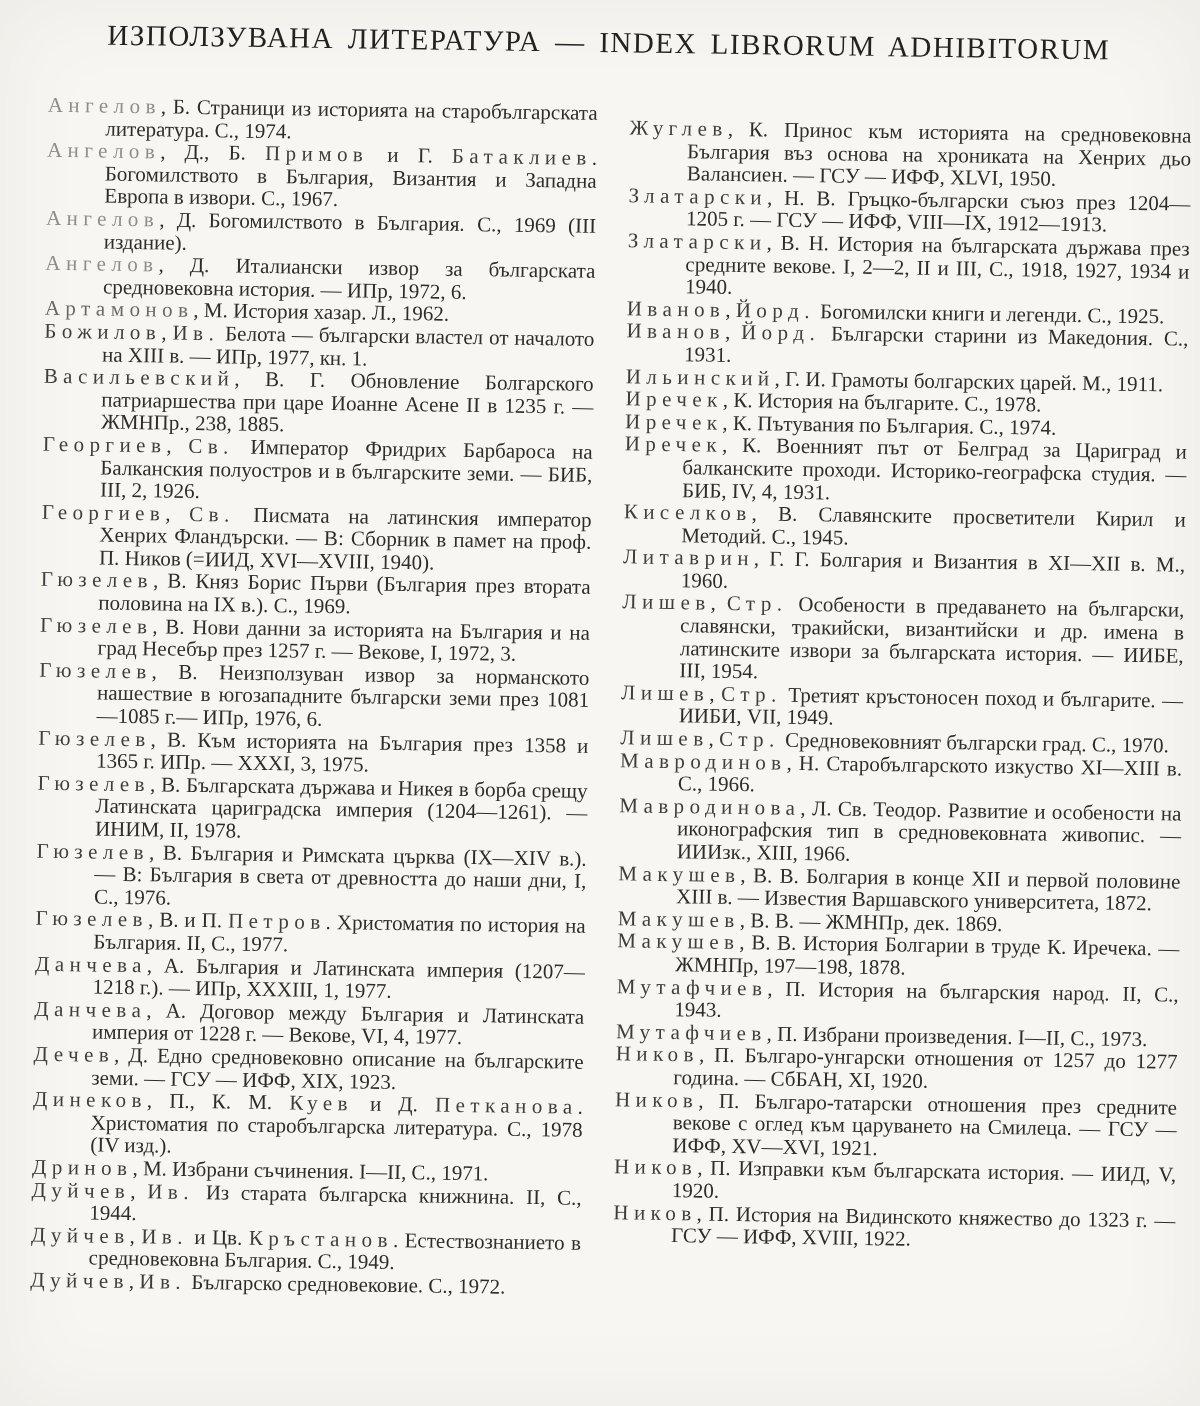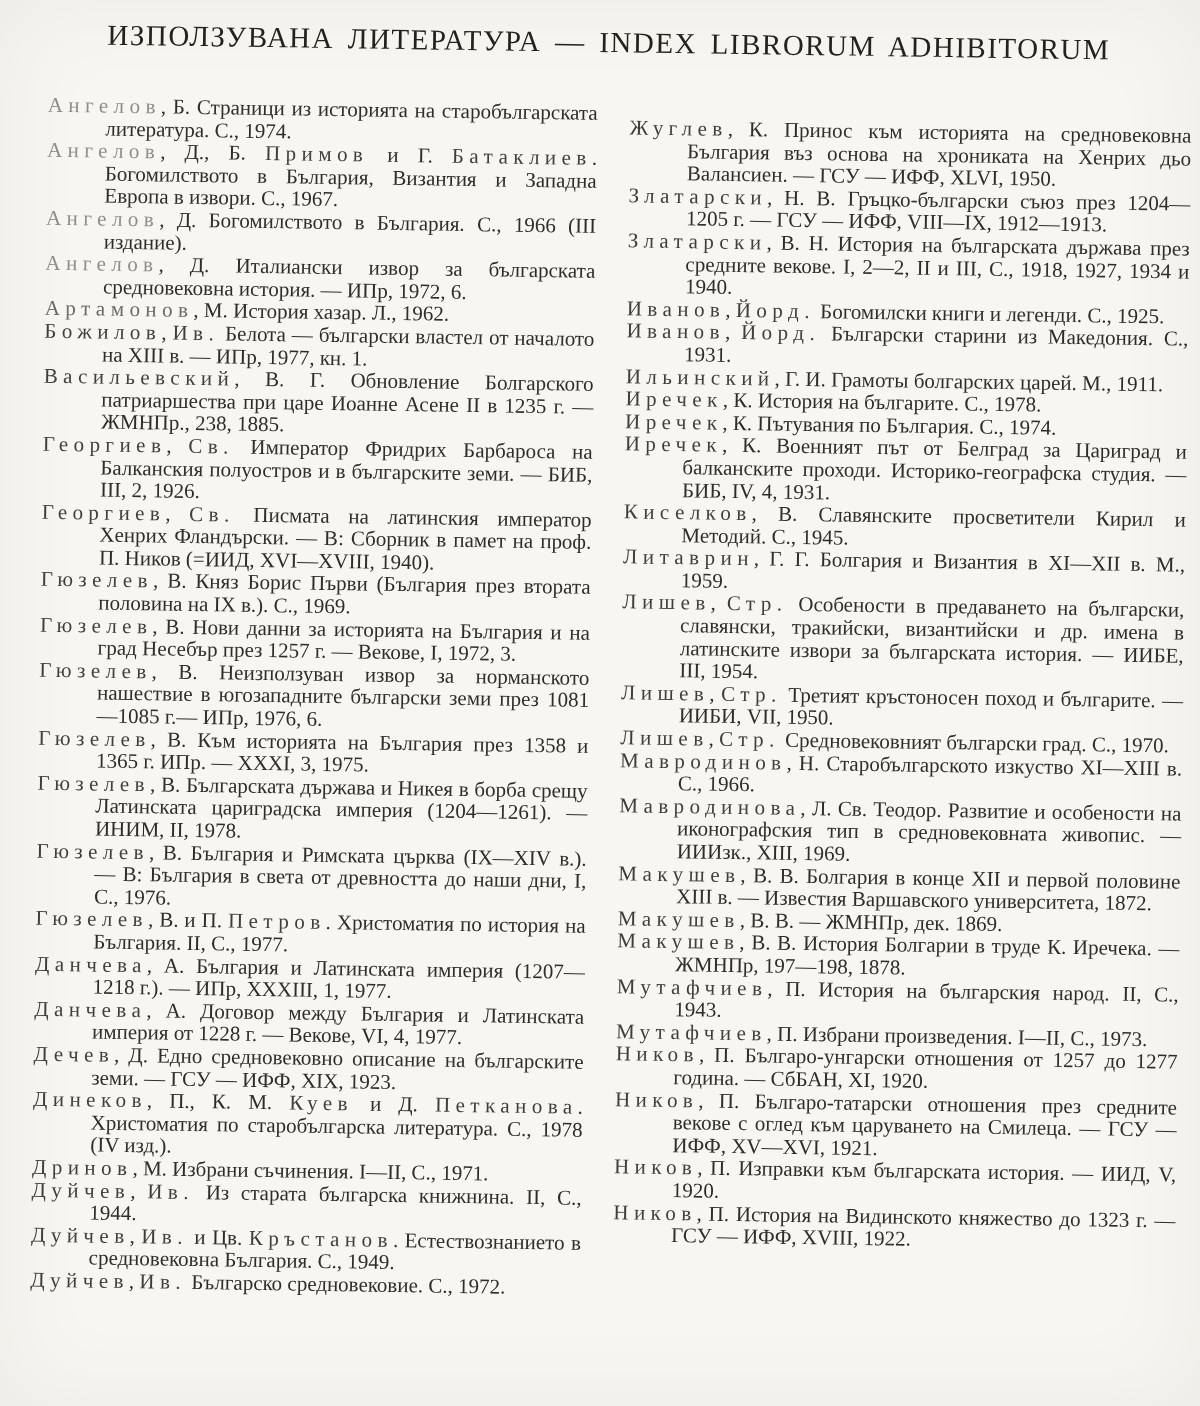--- a/index.html
+++ b/index.html
@@ -72,21 +72,21 @@
 </head>
 <body>
 
 <div class="page">
   <div class="scan">
     <div class="title">ИЗПОЛЗУВАНА ЛИТЕРАТУРА — INDEX LIBRORUM ADHIBITORUM</div>
     <div class="columns">
       <div class="col left">
           <p class="entry"><span class="spaced">Ангелов</span><span class="plain">, Б. Страници из историята на старобългарската литература. С., 1974.</span></p>
           <p class="entry"><span class="spaced">Ангелов</span><span class="plain">, Д., Б. </span><span class="spaced">Примов</span><span class="plain"> и Г. </span><span class="spaced">Батаклиев</span><span class="plain">. Богомилството в България, Византия и Западна Европа в извори. С., 1967.</span></p>
-          <p class="entry"><span class="spaced">Ангелов</span><span class="plain">, Д. Богомилството в България. С., 1966 (III издание).</span></p>
+          <p class="entry"><span class="spaced">Ангелов</span><span class="plain">, Д. Богомилството в България. С., 1969 (III издание).</span></p>
           <p class="entry"><span class="spaced">Ангелов</span><span class="plain">, Д. Италиански извор за българската средновековна история. — ИПр, 1972, 6.</span></p>
           <p class="entry"><span class="spaced">Артамонов</span><span class="plain">, М. История хазар. Л., 1962.</span></p>
           <p class="entry"><span class="spaced">Божилов</span><span class="plain">, </span><span class="spaced">Ив.</span><span class="plain"> Белота — български властел от началото на XIII в. — ИПр, 1977, кн. 1.</span></p>
           <p class="entry"><span class="spaced">Васильевский</span><span class="plain">, В. Г. Обновление Болгарского патриаршества при царе Иоанне Асене II в 1235 г. — ЖМНПр., 238, 1885.</span></p>
           <p class="entry"><span class="spaced">Георгиев</span><span class="plain">, </span><span class="spaced">Св.</span><span class="plain"> Император Фридрих Барбароса на Балканския полуостров и в българските земи. — БИБ, III, 2, 1926.</span></p>
           <p class="entry"><span class="spaced">Георгиев</span><span class="plain">, </span><span class="spaced">Св.</span><span class="plain"> Писмата на латинския император Хенрих Фландърски. — В: Сборник в памет на проф. П. Ников (=ИИД, XVI—XVIII, 1940).</span></p>
           <p class="entry"><span class="spaced">Гюзелев</span><span class="plain">, В. Княз Борис Първи (България през втората половина на IX в.). С., 1969.</span></p>
           <p class="entry"><span class="spaced">Гюзелев</span><span class="plain">, В. Нови данни за историята на България и на град Несебър през 1257 г. — Векове, I, 1972, 3.</span></p>
           <p class="entry"><span class="spaced">Гюзелев</span><span class="plain">, В. Неизползуван извор за норманското нашествие в югозападните български земи през 1081—1085 г.— ИПр, 1976, 6.</span></p>
           <p class="entry"><span class="spaced">Гюзелев</span><span class="plain">, В. Към историята на България през 1358 и 1365 г. ИПр. — XXXI, 3, 1975.</span></p>
@@ -106,26 +106,26 @@
           <p class="entry"><span class="spaced">Жуглев</span><span class="plain">, К. Принос към историята на средновековна България въз основа на хрониката на Хенрих дьо Валансиен. — ГСУ — ИФФ, XLVI, 1950.</span></p>
           <p class="entry"><span class="spaced">Златарски</span><span class="plain">, Н. В. Гръцко-български съюз през 1204—1205 г. — ГСУ — ИФФ, VIII—IX, 1912—1913.</span></p>
           <p class="entry"><span class="spaced">Златарски</span><span class="plain">, В. Н. История на българската държава през средните векове. I, 2—2, II и III, С., 1918, 1927, 1934 и 1940.</span></p>
           <p class="entry"><span class="spaced">Иванов</span><span class="plain">, </span><span class="spaced">Йорд.</span><span class="plain"> Богомилски книги и легенди. С., 1925.</span></p>
           <p class="entry"><span class="spaced">Иванов</span><span class="plain">, </span><span class="spaced">Йорд.</span><span class="plain"> Български старини из Македония. С., 1931.</span></p>
           <p class="entry"><span class="spaced">Ильинский</span><span class="plain">, Г. И. Грамоты болгарских царей. М., 1911.</span></p>
           <p class="entry"><span class="spaced">Иречек</span><span class="plain">, К. История на българите. С., 1978.</span></p>
           <p class="entry"><span class="spaced">Иречек</span><span class="plain">, К. Пътувания по България. С., 1974.</span></p>
           <p class="entry"><span class="spaced">Иречек</span><span class="plain">, К. Военният път от Белград за Цариград и балканските проходи. Историко-географска студия. — БИБ, IV, 4, 1931.</span></p>
           <p class="entry"><span class="spaced">Киселков</span><span class="plain">, В. Славянските просветители Кирил и Методий. С., 1945.</span></p>
-          <p class="entry"><span class="spaced">Литаврин</span><span class="plain">, Г. Г. Болгария и Византия в XI—XII в. М., 1959.</span></p>
+          <p class="entry"><span class="spaced">Литаврин</span><span class="plain">, Г. Г. Болгария и Византия в XI—XII в. М., 1960.</span></p>
           <p class="entry"><span class="spaced">Лишев</span><span class="plain">, </span><span class="spaced">Стр.</span><span class="plain"> Особености в предаването на български, славянски, тракийски, византийски и др. имена в латинските извори за българската история. — ИИБЕ, III, 1954.</span></p>
-          <p class="entry"><span class="spaced">Лишев</span><span class="plain">, </span><span class="spaced">Стр.</span><span class="plain"> Третият кръстоносен поход и българите. — ИИБИ, VII, 1950.</span></p>
+          <p class="entry"><span class="spaced">Лишев</span><span class="plain">, </span><span class="spaced">Стр.</span><span class="plain"> Третият кръстоносен поход и българите. — ИИБИ, VII, 1949.</span></p>
           <p class="entry"><span class="spaced">Лишев</span><span class="plain">, </span><span class="spaced">Стр.</span><span class="plain"> Средновековният български град. С., 1970.</span></p>
           <p class="entry"><span class="spaced">Мавродинов</span><span class="plain">, Н. Старобългарското изкуство XI—XIII в. С., 1966.</span></p>
-          <p class="entry"><span class="spaced">Мавродинова</span><span class="plain">, Л. Св. Теодор. Развитие и особености на иконографския тип в средновековната живопис. — ИИИзк., XIII, 1969.</span></p>
+          <p class="entry"><span class="spaced">Мавродинова</span><span class="plain">, Л. Св. Теодор. Развитие и особености на иконографския тип в средновековната живопис. — ИИИзк., XIII, 1966.</span></p>
           <p class="entry"><span class="spaced">Макушев</span><span class="plain">, В. В. Болгария в конце XII и первой половине XIII в. — Известия Варшавского университета, 1872.</span></p>
           <p class="entry"><span class="spaced">Макушев</span><span class="plain">, В. В. — ЖМНПр, дек. 1869.</span></p>
           <p class="entry"><span class="spaced">Макушев</span><span class="plain">, В. В. История Болгарии в труде К. Иречека. — ЖМНПр, 197—198, 1878.</span></p>
           <p class="entry"><span class="spaced">Мутафчиев</span><span class="plain">, П. История на българския народ. II, С., 1943.</span></p>
           <p class="entry"><span class="spaced">Мутафчиев</span><span class="plain">, П. Избрани произведения. I—II, С., 1973.</span></p>
           <p class="entry"><span class="spaced">Ников</span><span class="plain">, П. Българо-унгарски отношения от 1257 до 1277 година. — СбБАН, XI, 1920.</span></p>
           <p class="entry"><span class="spaced">Ников</span><span class="plain">, П. Българо-татарски отношения през средните векове с оглед към царуването на Смилеца. — ГСУ — ИФФ, XV—XVI, 1921.</span></p>
           <p class="entry"><span class="spaced">Ников</span><span class="plain">, П. Изправки към българската история. — ИИД, V, 1920.</span></p>
           <p class="entry"><span class="spaced">Ников</span><span class="plain">, П. История на Видинското княжество до 1323 г. — ГСУ — ИФФ, XVIII, 1922.</span></p>
         </div>

